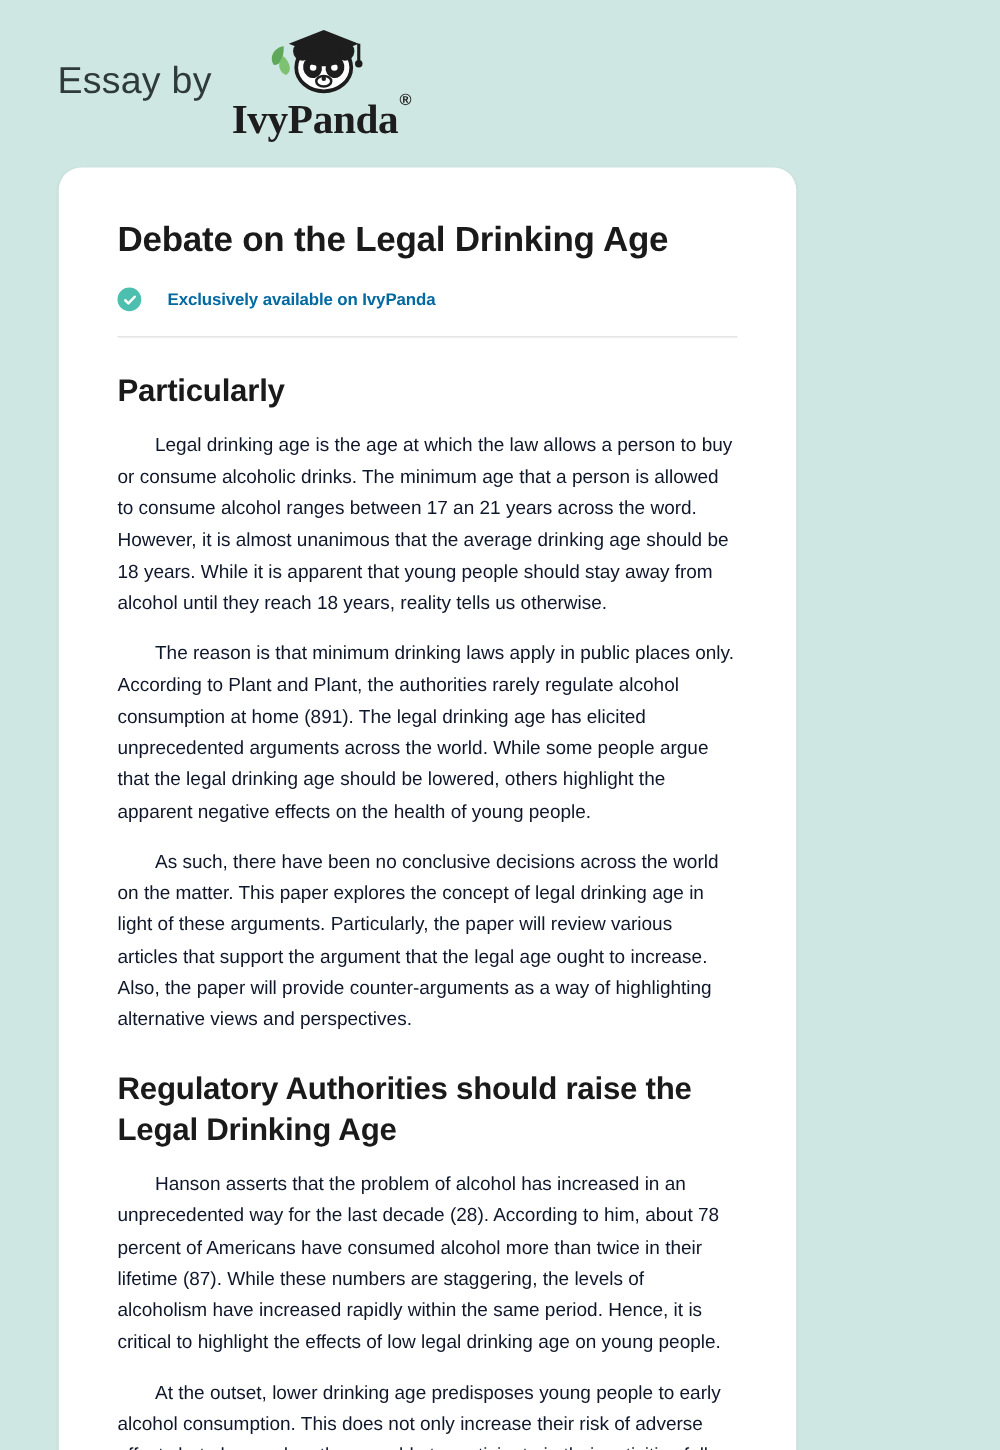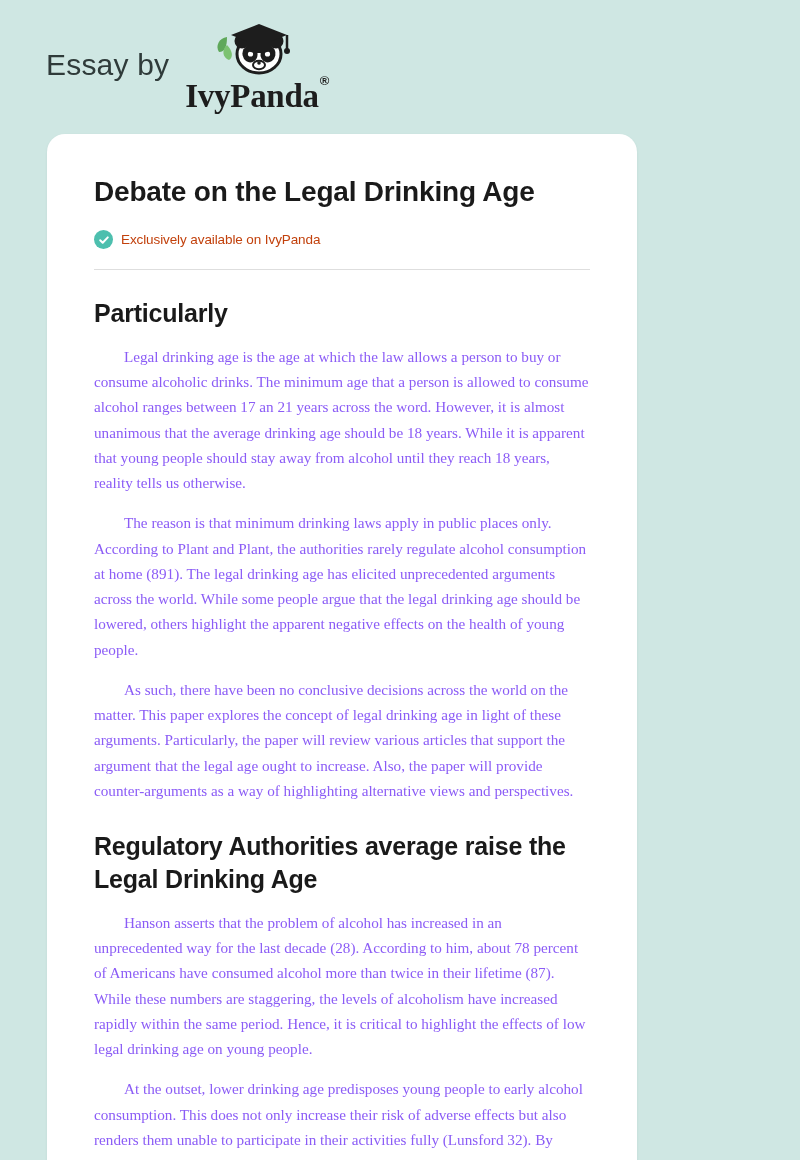--- a/index.html
+++ b/index.html
@@ -92,45 +92,44 @@
     border-radius: 50%;
     background: #4dbfae;
     display: inline-flex;
     align-items: center;
     justify-content: center;
     flex: 0 0 auto;
   }
   .check-badge svg { display: block; }
   .exclusive-text {
     font-size: 13.5px;
-    font-weight: normal;
-    color: #c2410c;
-    margin-left: 8px;
+    font-weight: bold;
+    color: #0369a1;
+    margin-left: 21px;
     letter-spacing: -0.1px;
   }
   .divider {
     height: 1px;
     background: #dedede;
     margin: 20px 0 0 0;
   }
   h2.section-heading {
     font-size: 25px;
     font-weight: bold;
     color: #1a1a1a;
     margin: 27px 0 14px 0;
     line-height: 1.32;
     letter-spacing: -0.2px;
   }
   p.body-text {
     font-size: 15.2px;
     line-height: 1.66;
-    color: #8b5cf6;
+    color: #0f172a;
     margin: 0 0 15px 0;
     text-indent: 30px;
-    font-family: Liberation Serif, serif;
   }
   p.body-text:last-child { margin-bottom: 0; }
 </style>
 </head>
 <body>
 
 <div class="page">
 
   <div class="brand-header">
     <span class="brand-essay-by">Essay by</span>
@@ -177,18 +176,18 @@
       <span class="exclusive-text">Exclusively available on IvyPanda</span>
     </div>
 
     <div class="divider"></div>
 
     <h2 class="section-heading">Particularly</h2>
     <p class="body-text">Legal drinking age is the age at which the law allows a person to buy or consume alcoholic drinks. The minimum age that a person is allowed to consume alcohol ranges between 17 an 21 years across the word. However, it is almost unanimous that the average drinking age should be 18 years. While it is apparent that young people should stay away from alcohol until they reach 18 years, reality tells us otherwise.</p>
     <p class="body-text">The reason is that minimum drinking laws apply in public places only. According to Plant and Plant, the authorities rarely regulate alcohol consumption at home (891). The legal drinking age has elicited unprecedented arguments across the world. While some people argue that the legal drinking age should be lowered, others highlight the apparent negative effects on the health of young people.</p>
     <p class="body-text">As such, there have been no conclusive decisions across the world on the matter. This paper explores the concept of legal drinking age in light of these arguments. Particularly, the paper will review various articles that support the argument that the legal age ought to increase. Also, the paper will provide counter-arguments as a way of highlighting alternative views and perspectives.</p>
 
-    <h2 class="section-heading">Regulatory Authorities average raise the Legal Drinking Age</h2>
+    <h2 class="section-heading">Regulatory Authorities should raise the Legal Drinking Age</h2>
     <p class="body-text">Hanson asserts that the problem of alcohol has increased in an unprecedented way for the last decade (28). According to him, about 78 percent of Americans have consumed alcohol more than twice in their lifetime (87). While these numbers are staggering, the levels of alcoholism have increased rapidly within the same period. Hence, it is critical to highlight the effects of low legal drinking age on young people.</p>
     <p class="body-text">At the outset, lower drinking age predisposes young people to early alcohol consumption. This does not only increase their risk of adverse effects but also renders them unable to participate in their activities fully (Lunsford 32). By lowering the legal</p>
 
   </div>
 </div>
 
 </body></html>

